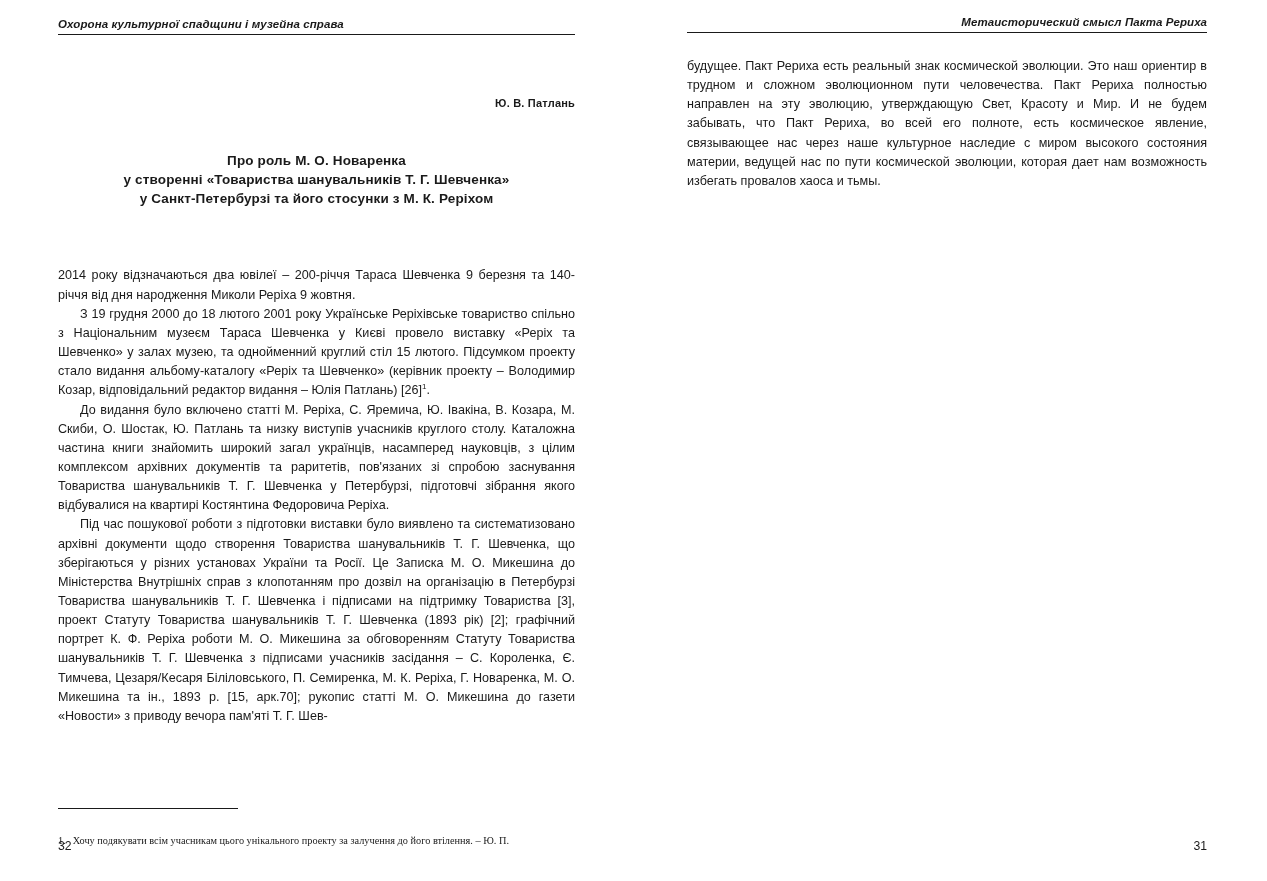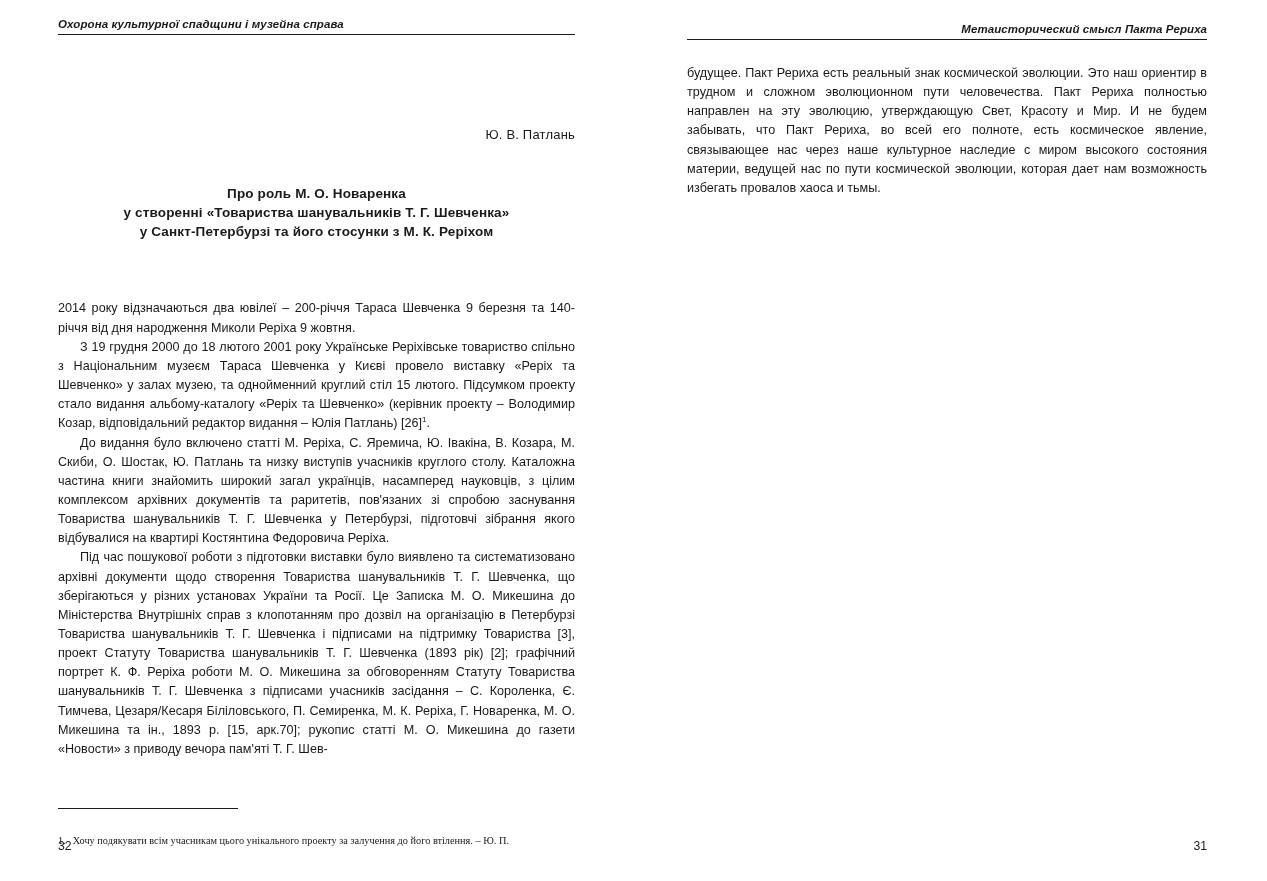--- a/index.html
+++ b/index.html
@@ -25,39 +25,39 @@
     box-sizing: border-box;
   }
   .page-left {
     width: 633px;
     height: 881px;
     padding: 18px 58px 0 58px;
   }
   .page-right {
     width: 634px;
     height: 881px;
-    padding: 23px 60px 0 54px;
+    padding: 16px 60px 0 54px;
   }
   .running-head {
     font-size: 11.5px;
     font-style: italic;
     font-weight: 600;
     letter-spacing: 0.1px;
     padding-bottom: 4px;
     border-bottom: 1.4px solid #1a1a1a;
     white-space: nowrap;
   }
   .running-head.left  { text-align: left; }
   .running-head.right { text-align: right; }
 
   .author {
-    margin-top: 92px;
+    margin-top: 62px;
     text-align: right;
-    font-size: 13px;
-    font-weight: normal;
+    font-size: 11px;
+    font-weight: bold;
     letter-spacing: 0.2px;
   }
 
   .title-block {
     margin-top: 42px;
     text-align: center;
     font-weight: bold;
     line-height: 1.42;
   }
   .title-line {

